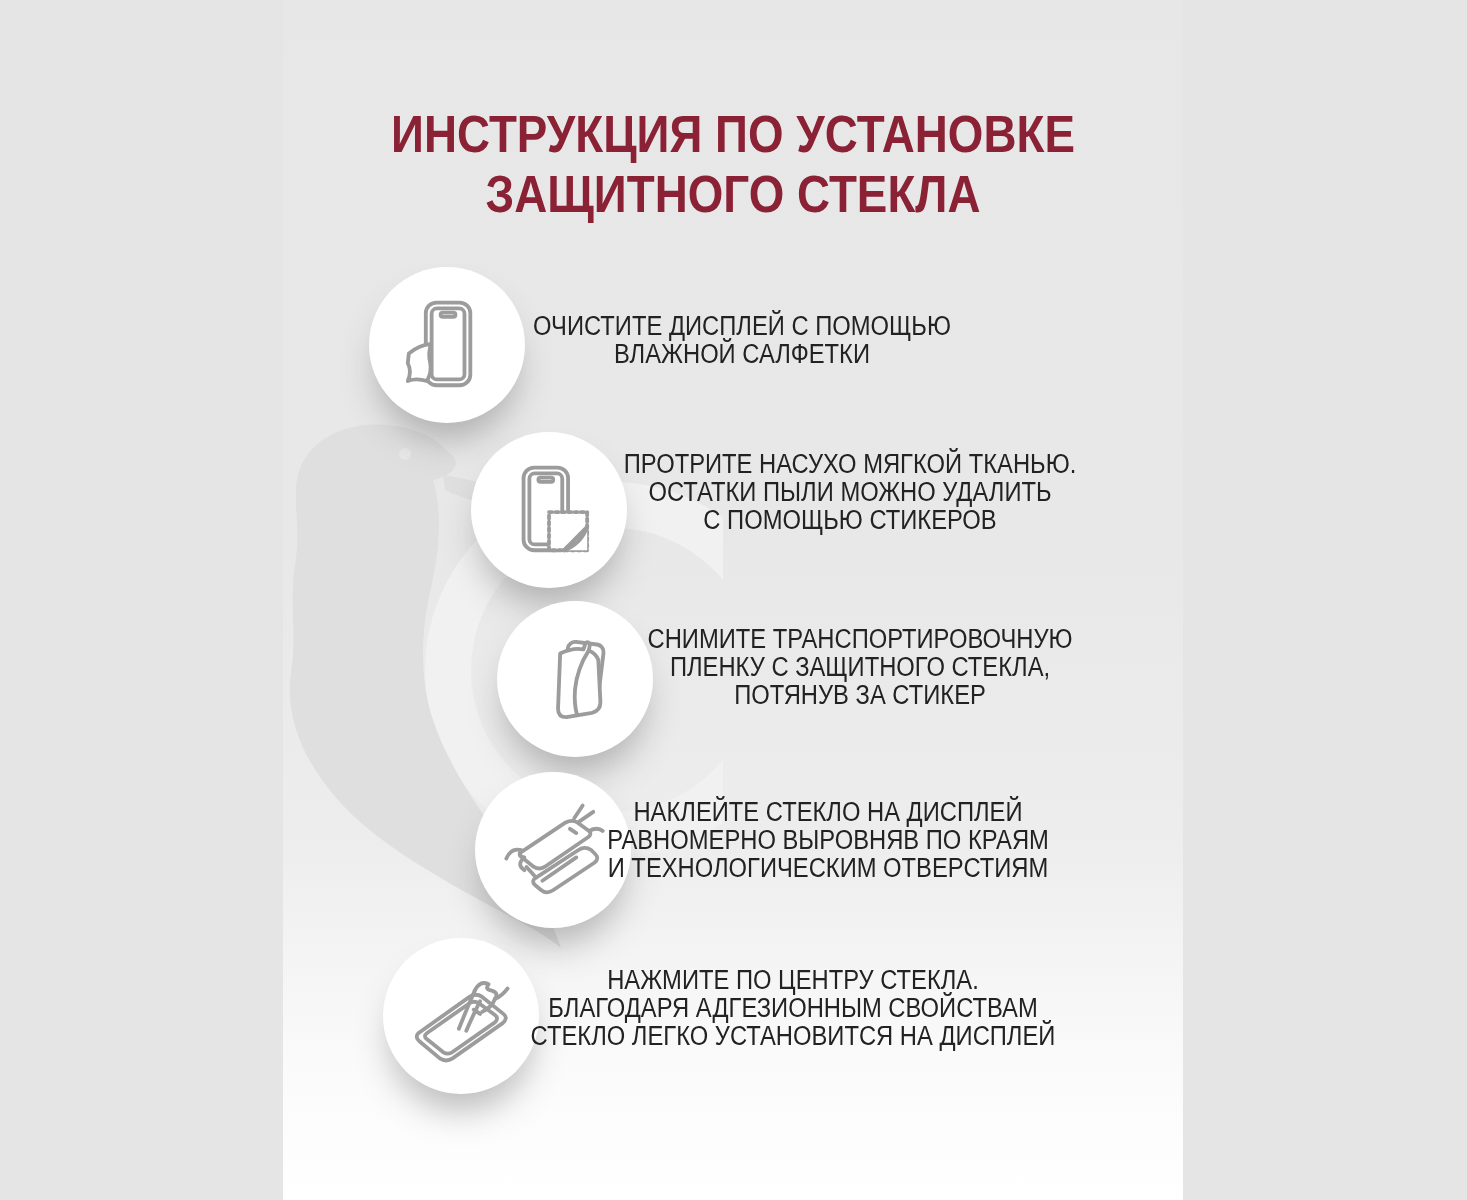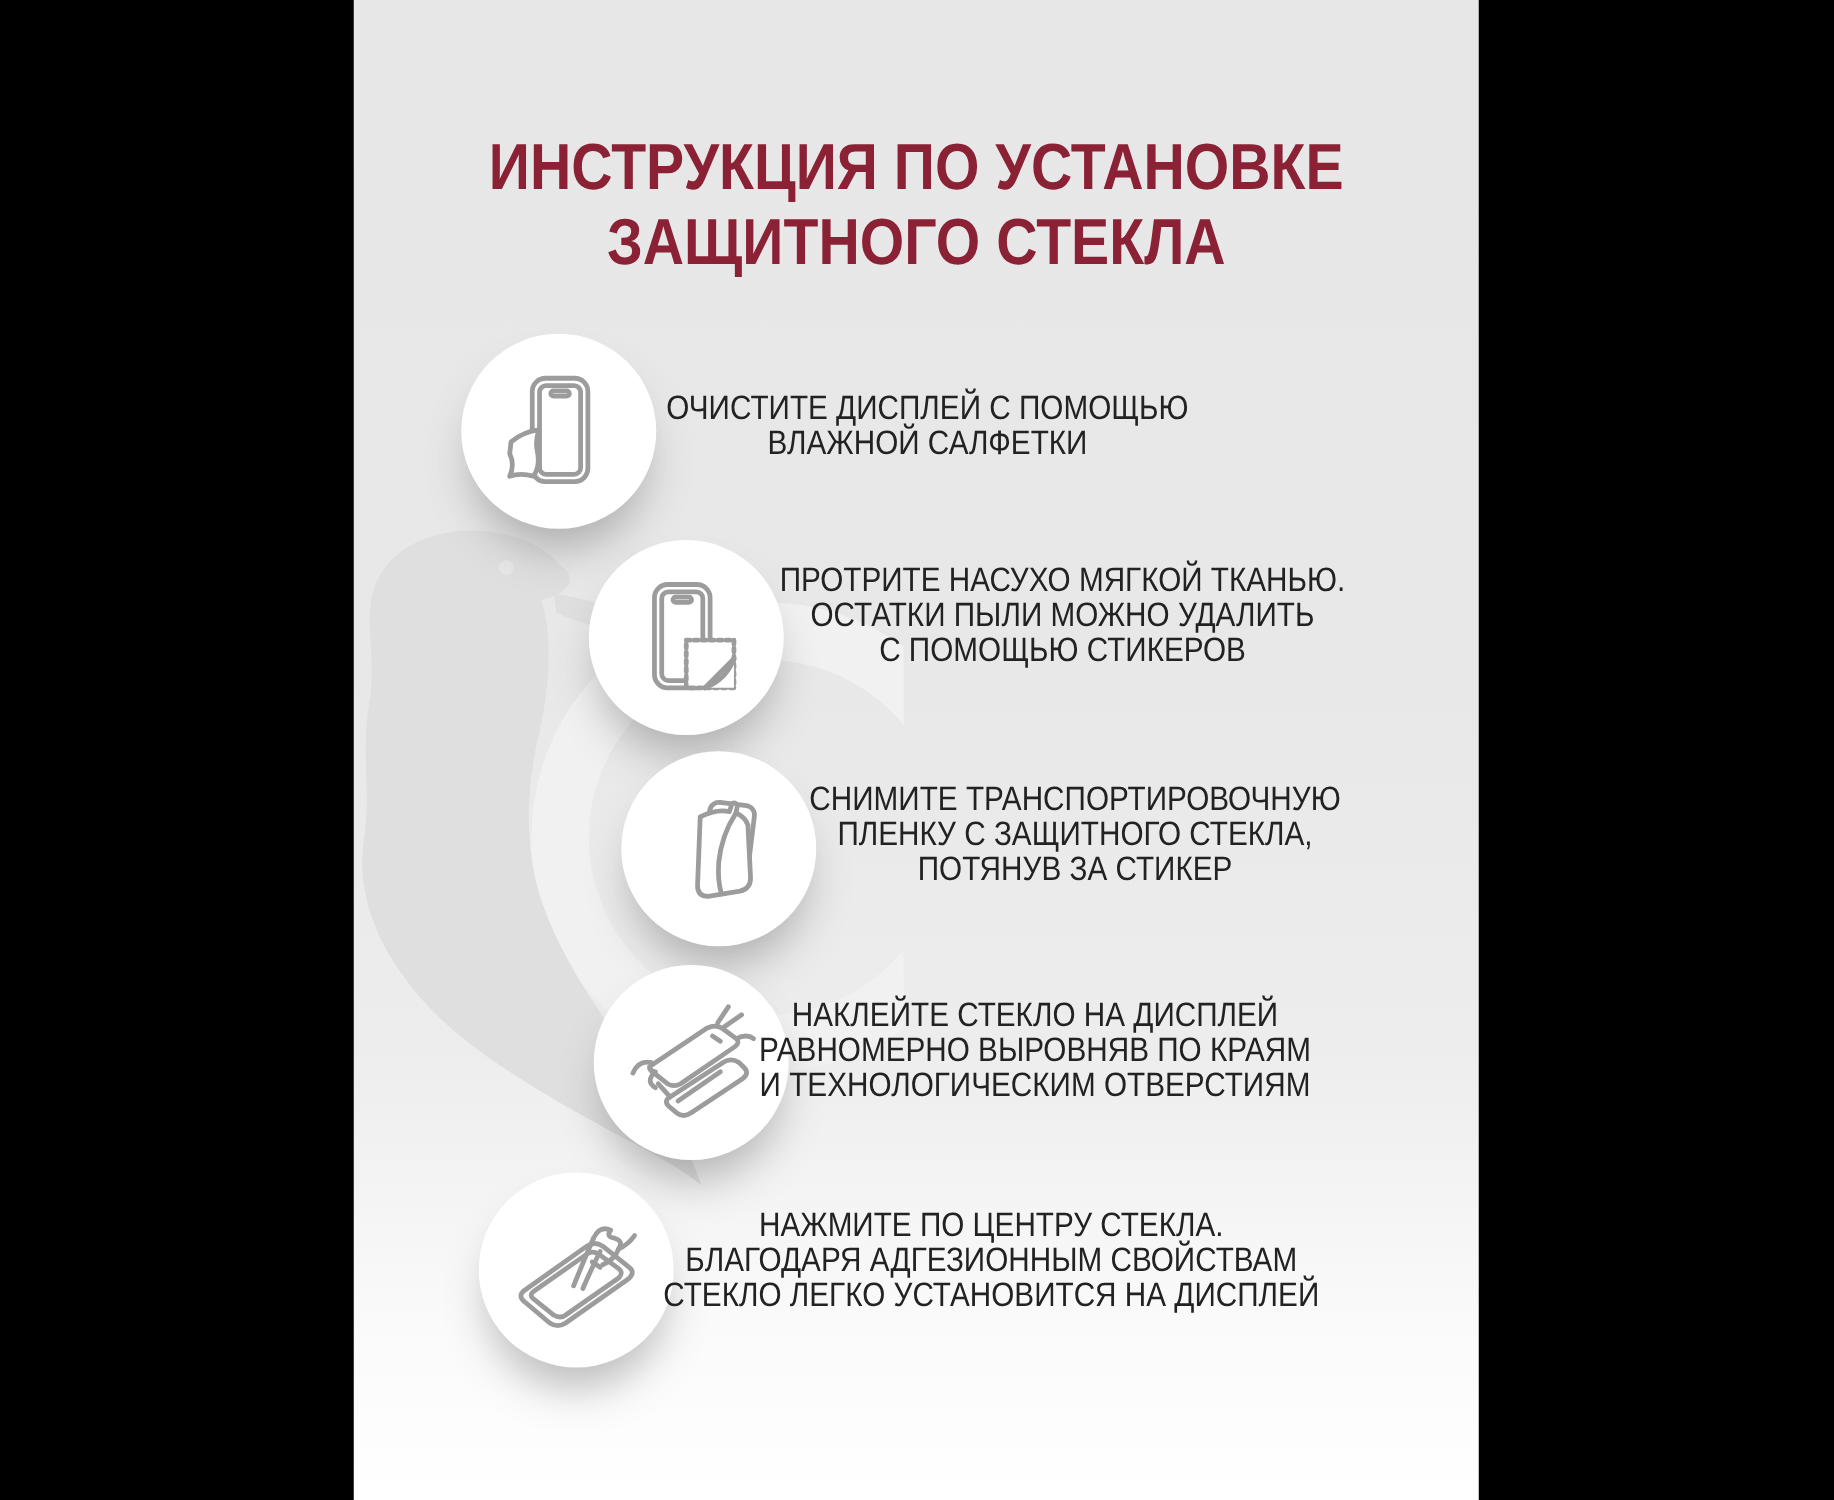--- a/index.html
+++ b/index.html
@@ -1,17 +1,17 @@
 <!DOCTYPE html>
 <html><head>
 <meta charset="utf-8">
 <style>
   html,body { margin:0; padding:0; background:#ffffff; }
   .canvas {
-    position:relative; width:1467px; height:1200px; background:#000000;
+    position:relative; width:1467px; height:1200px; background:#e5e5e5;
     overflow:hidden; font-family:"Liberation Sans","DejaVu Sans",sans-serif;
   }
   .card {
     position:absolute; left:283px; top:0; width:900px; height:1200px; overflow:hidden;
     background:linear-gradient(180deg,#e7e7e7 0%,#e8e8e8 45%,#ededed 70%,#fafafa 88%,#ffffff 100%);
   }
   .watermark { position:absolute; left:0; top:420px; width:440px; height:540px; pointer-events:none; }
   .title {
     position:absolute; top:104px; left:0; width:100%; text-align:center;
     color:#8b2135; font-weight:700; font-size:52px; line-height:60px;

